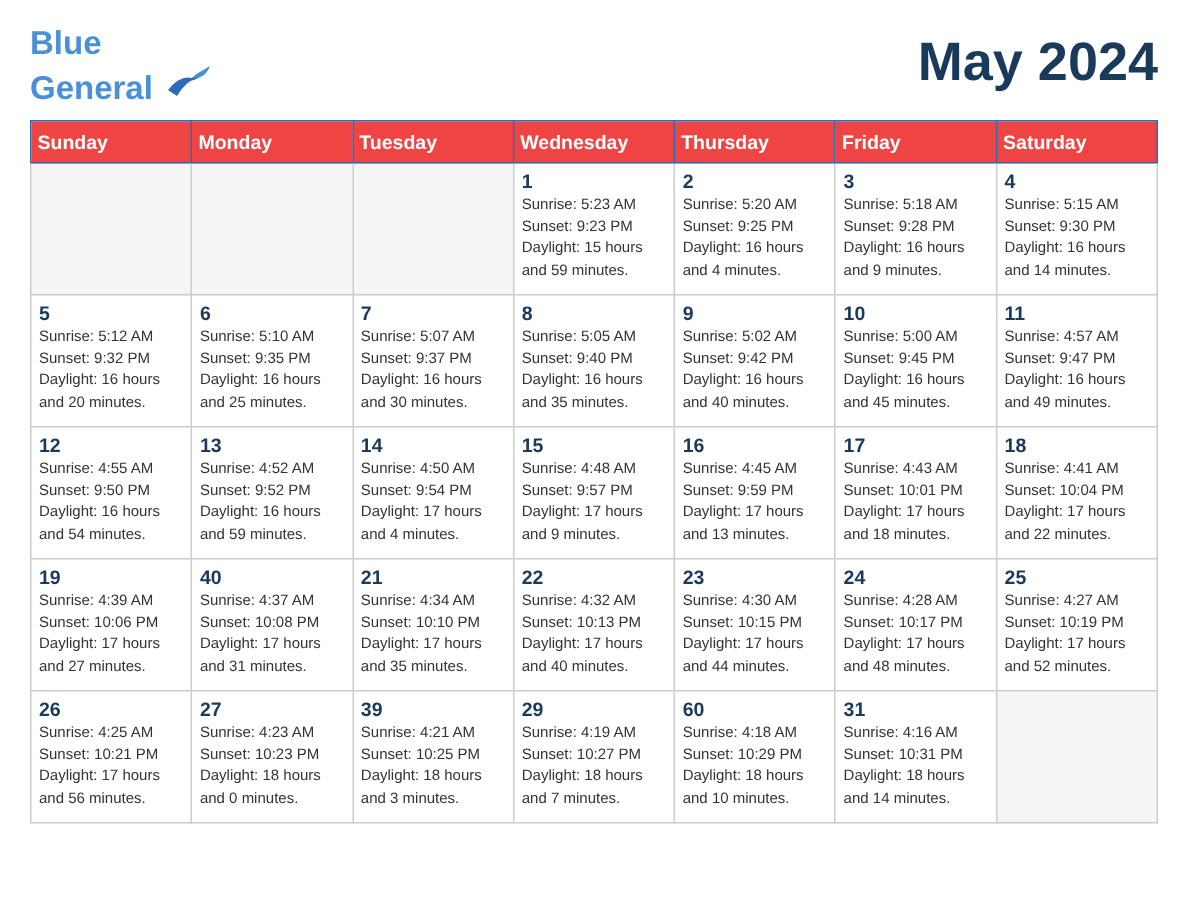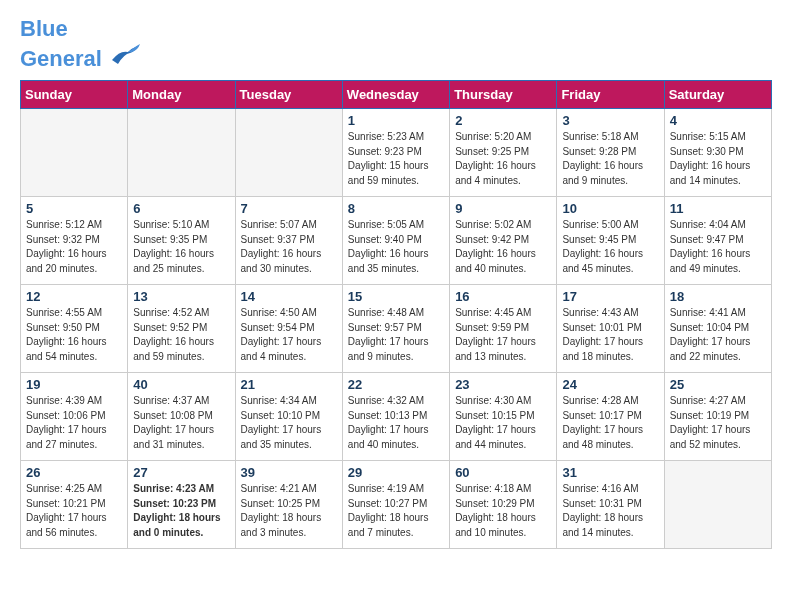--- a/index.html
+++ b/index.html
@@ -45,21 +45,21 @@
     .location-title {
       font-size: 16px;
       color: #333;
     }
     table {
       width: 100%;
       border-collapse: collapse;
       table-layout: fixed;
     }
     th {
-      background-color: #be185d;
+      background-color: #ef4444;
       color: #fff;
       font-size: 13px;
       padding: 6px 4px;
       text-align: left;
       border: 1px solid #2a6db5;
     }
     td {
       border: 1px solid #ccc;
       vertical-align: top;
       padding: 4px 5px;
@@ -95,20 +95,21 @@
           <span>General</span>
           <svg class="logo-bird" viewBox="0 0 30 24" fill="none" xmlns="http://www.w3.org/2000/svg">
             <path d="M2 18 Q10 8 18 10 Q22 6 28 4 Q24 10 20 11 Q14 12 8 22 Z" fill="#2a6db5"></path>
             <path d="M18 10 Q26 4 30 2 Q28 8 22 10Z" fill="#4a90d9"></path>
           </svg>
         </div>
       </div>
     </div>
   </div>
   <div class="title-block">
+    <div class="month-title">May 2024</div>
   </div>
 </div>
 
 <table>
   <thead>
     <tr id="header-row">
         <th>Sunday</th>
         <th>Monday</th>
         <th>Tuesday</th>
         <th>Wednesday</th>
@@ -189,21 +190,21 @@
         </td>
         <td>
           <div class="day-num">10</div>
           <div class="day-info" style="white-space: pre-line;">Sunrise: 5:00 AM
 Sunset: 9:45 PM
 Daylight: 16 hours
 and 45 minutes.</div>
         </td>
         <td>
           <div class="day-num">11</div>
-          <div class="day-info" style="white-space: pre-line;">Sunrise: 4:04 AM
+          <div class="day-info" style="white-space: pre-line;">Sunrise: 4:57 AM
 Sunset: 9:47 PM
 Daylight: 16 hours
 and 49 minutes.</div>
         </td>
       </tr>
       <tr>
         <td>
           <div class="day-num">12</div>
           <div class="day-info" style="white-space: pre-line;">Sunrise: 4:55 AM
 Sunset: 9:50 PM
@@ -307,21 +308,21 @@
       <tr>
         <td>
           <div class="day-num">26</div>
           <div class="day-info" style="white-space: pre-line;">Sunrise: 4:25 AM
 Sunset: 10:21 PM
 Daylight: 17 hours
 and 56 minutes.</div>
         </td>
         <td>
           <div class="day-num">27</div>
-          <div class="day-info" style="white-space: pre-line; font-weight: bold;">Sunrise: 4:23 AM
+          <div class="day-info" style="white-space: pre-line;">Sunrise: 4:23 AM
 Sunset: 10:23 PM
 Daylight: 18 hours
 and 0 minutes.</div>
         </td>
         <td>
           <div class="day-num">39</div>
           <div class="day-info" style="white-space: pre-line;">Sunrise: 4:21 AM
 Sunset: 10:25 PM
 Daylight: 18 hours
 and 3 minutes.</div>

